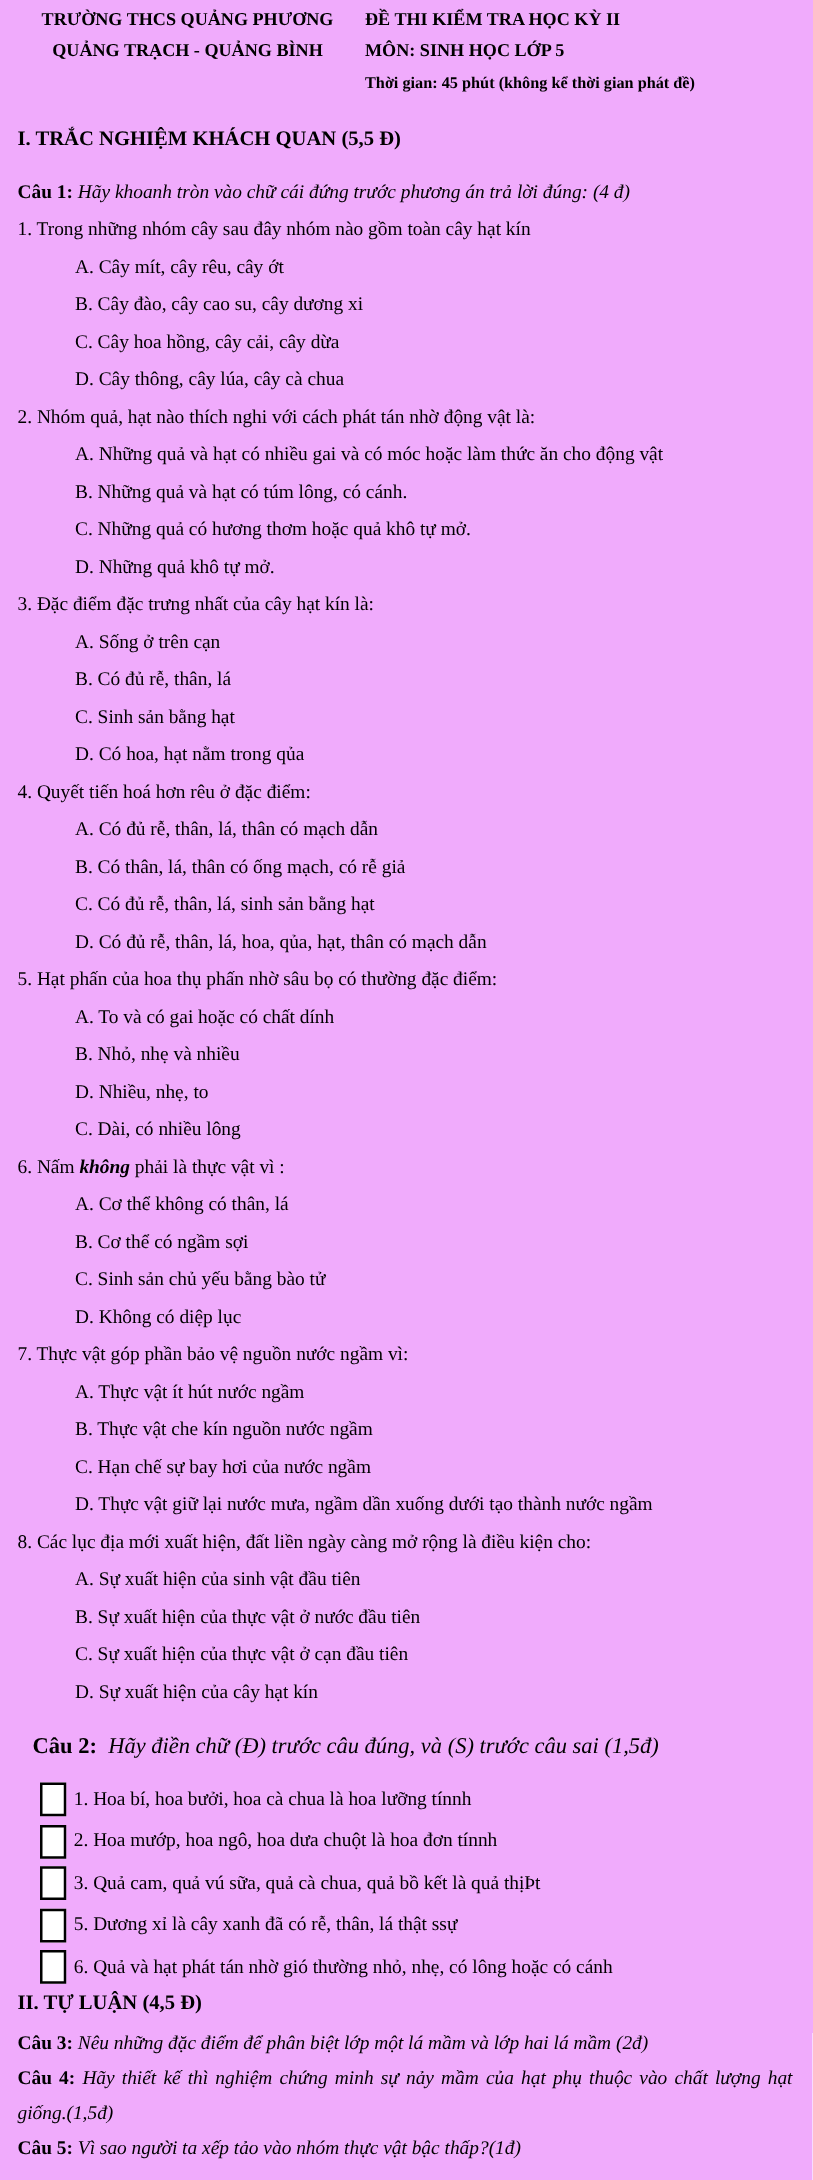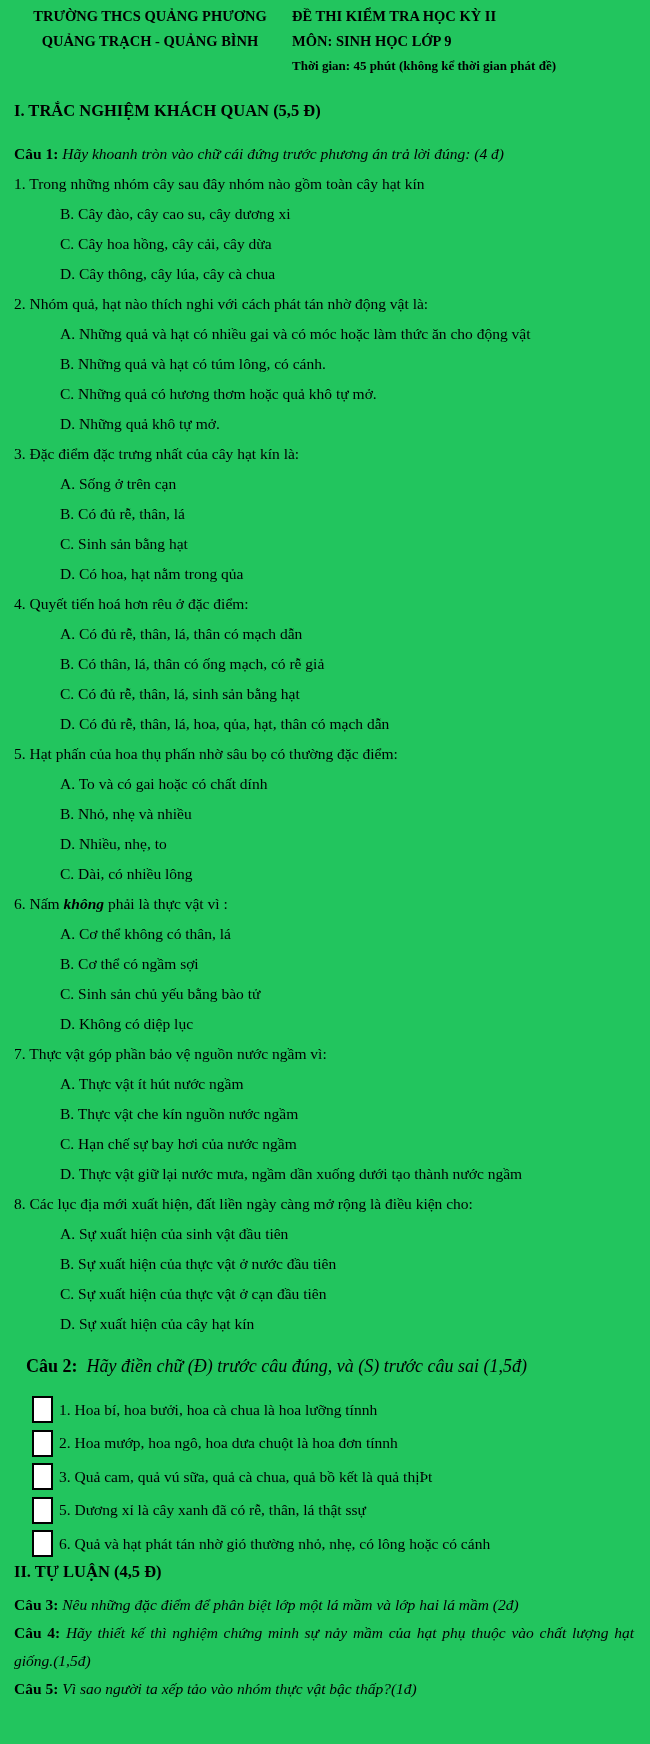--- a/index.html
+++ b/index.html
@@ -1,18 +1,18 @@
 <!DOCTYPE html>
 <html><head>
 <meta charset="utf-8">
 <style>
   html,body{margin:0;padding:0;background:#fff;}
   .page{
     position:relative;width:650px;height:1744px;box-sizing:border-box;
-    padding:4px 16px 0 14px;background:#22c55e;color:#000;overflow:hidden;
+    padding:4px 16px 0 14px;background:#f0abfc;color:#000;overflow:hidden;
     font-family:"Liberation Serif","DejaVu Serif",serif;
   }
   
   .header{display:flex;justify-content:space-between;font-weight:bold;}
   .h-left{width:272px;text-align:center;font-size:14.5px;line-height:25px;}
   .h-right{width:342px;text-align:left;font-size:14.5px;line-height:25px;}
   .h-right .time{font-size:13px;line-height:24px;}
   
   h2.sec{font-size:16.5px;font-weight:bold;margin:0;line-height:22px;}
   #section1-title{margin-top:22px;}
@@ -40,32 +40,33 @@
 
 <div class="page">
 
   <div class="header">
     <div class="h-left">
       <div>TRƯỜNG THCS QUẢNG PHƯƠNG</div>
       <div>QUẢNG TRẠCH - QUẢNG BÌNH</div>
     </div>
     <div class="h-right">
       <div>ĐỀ THI KIỂM TRA HỌC KỲ II</div>
-      <div>MÔN: SINH HỌC LỚP 9</div>
+      <div>MÔN: SINH HỌC LỚP 5</div>
       <div class="time">Thời gian: 45 phút (không kể thời gian phát đề)</div>
     </div>
   </div>
 
   <h2 class="sec" id="section1-title">I. TRẮC NGHIỆM KHÁCH QUAN (5,5 Đ)</h2>
 
   <p class="cau-line"><b>Câu 1:</b> <i>Hãy khoanh tròn vào chữ cái đứng trước phương án trả lời đúng: (4 đ)</i></p>
 
   <div id="mcq-container">
       <div>
         <p class="line prompt">1. Trong những nhóm cây sau đây nhóm nào gồm toàn cây hạt kín</p>
+        <p class="line opt">A. Cây mít, cây rêu, cây ớt</p>
         <p class="line opt">B. Cây đào, cây cao su, cây dương xi</p>
         <p class="line opt">C. Cây hoa hồng, cây cải, cây dừa</p>
         <p class="line opt">D. Cây thông, cây lúa, cây cà chua</p>
       </div>
       <div>
         <p class="line prompt">2. Nhóm quả, hạt nào thích nghi với cách phát tán nhờ động vật là:</p>
         <p class="line opt">A. Những quả và hạt có nhiều gai và có móc hoặc làm thức ăn cho động vật</p>
         <p class="line opt">B. Những quả và hạt có túm lông, có cánh.</p>
         <p class="line opt">C. Những quả có hương thơm hoặc quả khô tự mở.</p>
         <p class="line opt">D. Những quả khô tự mở.</p>

